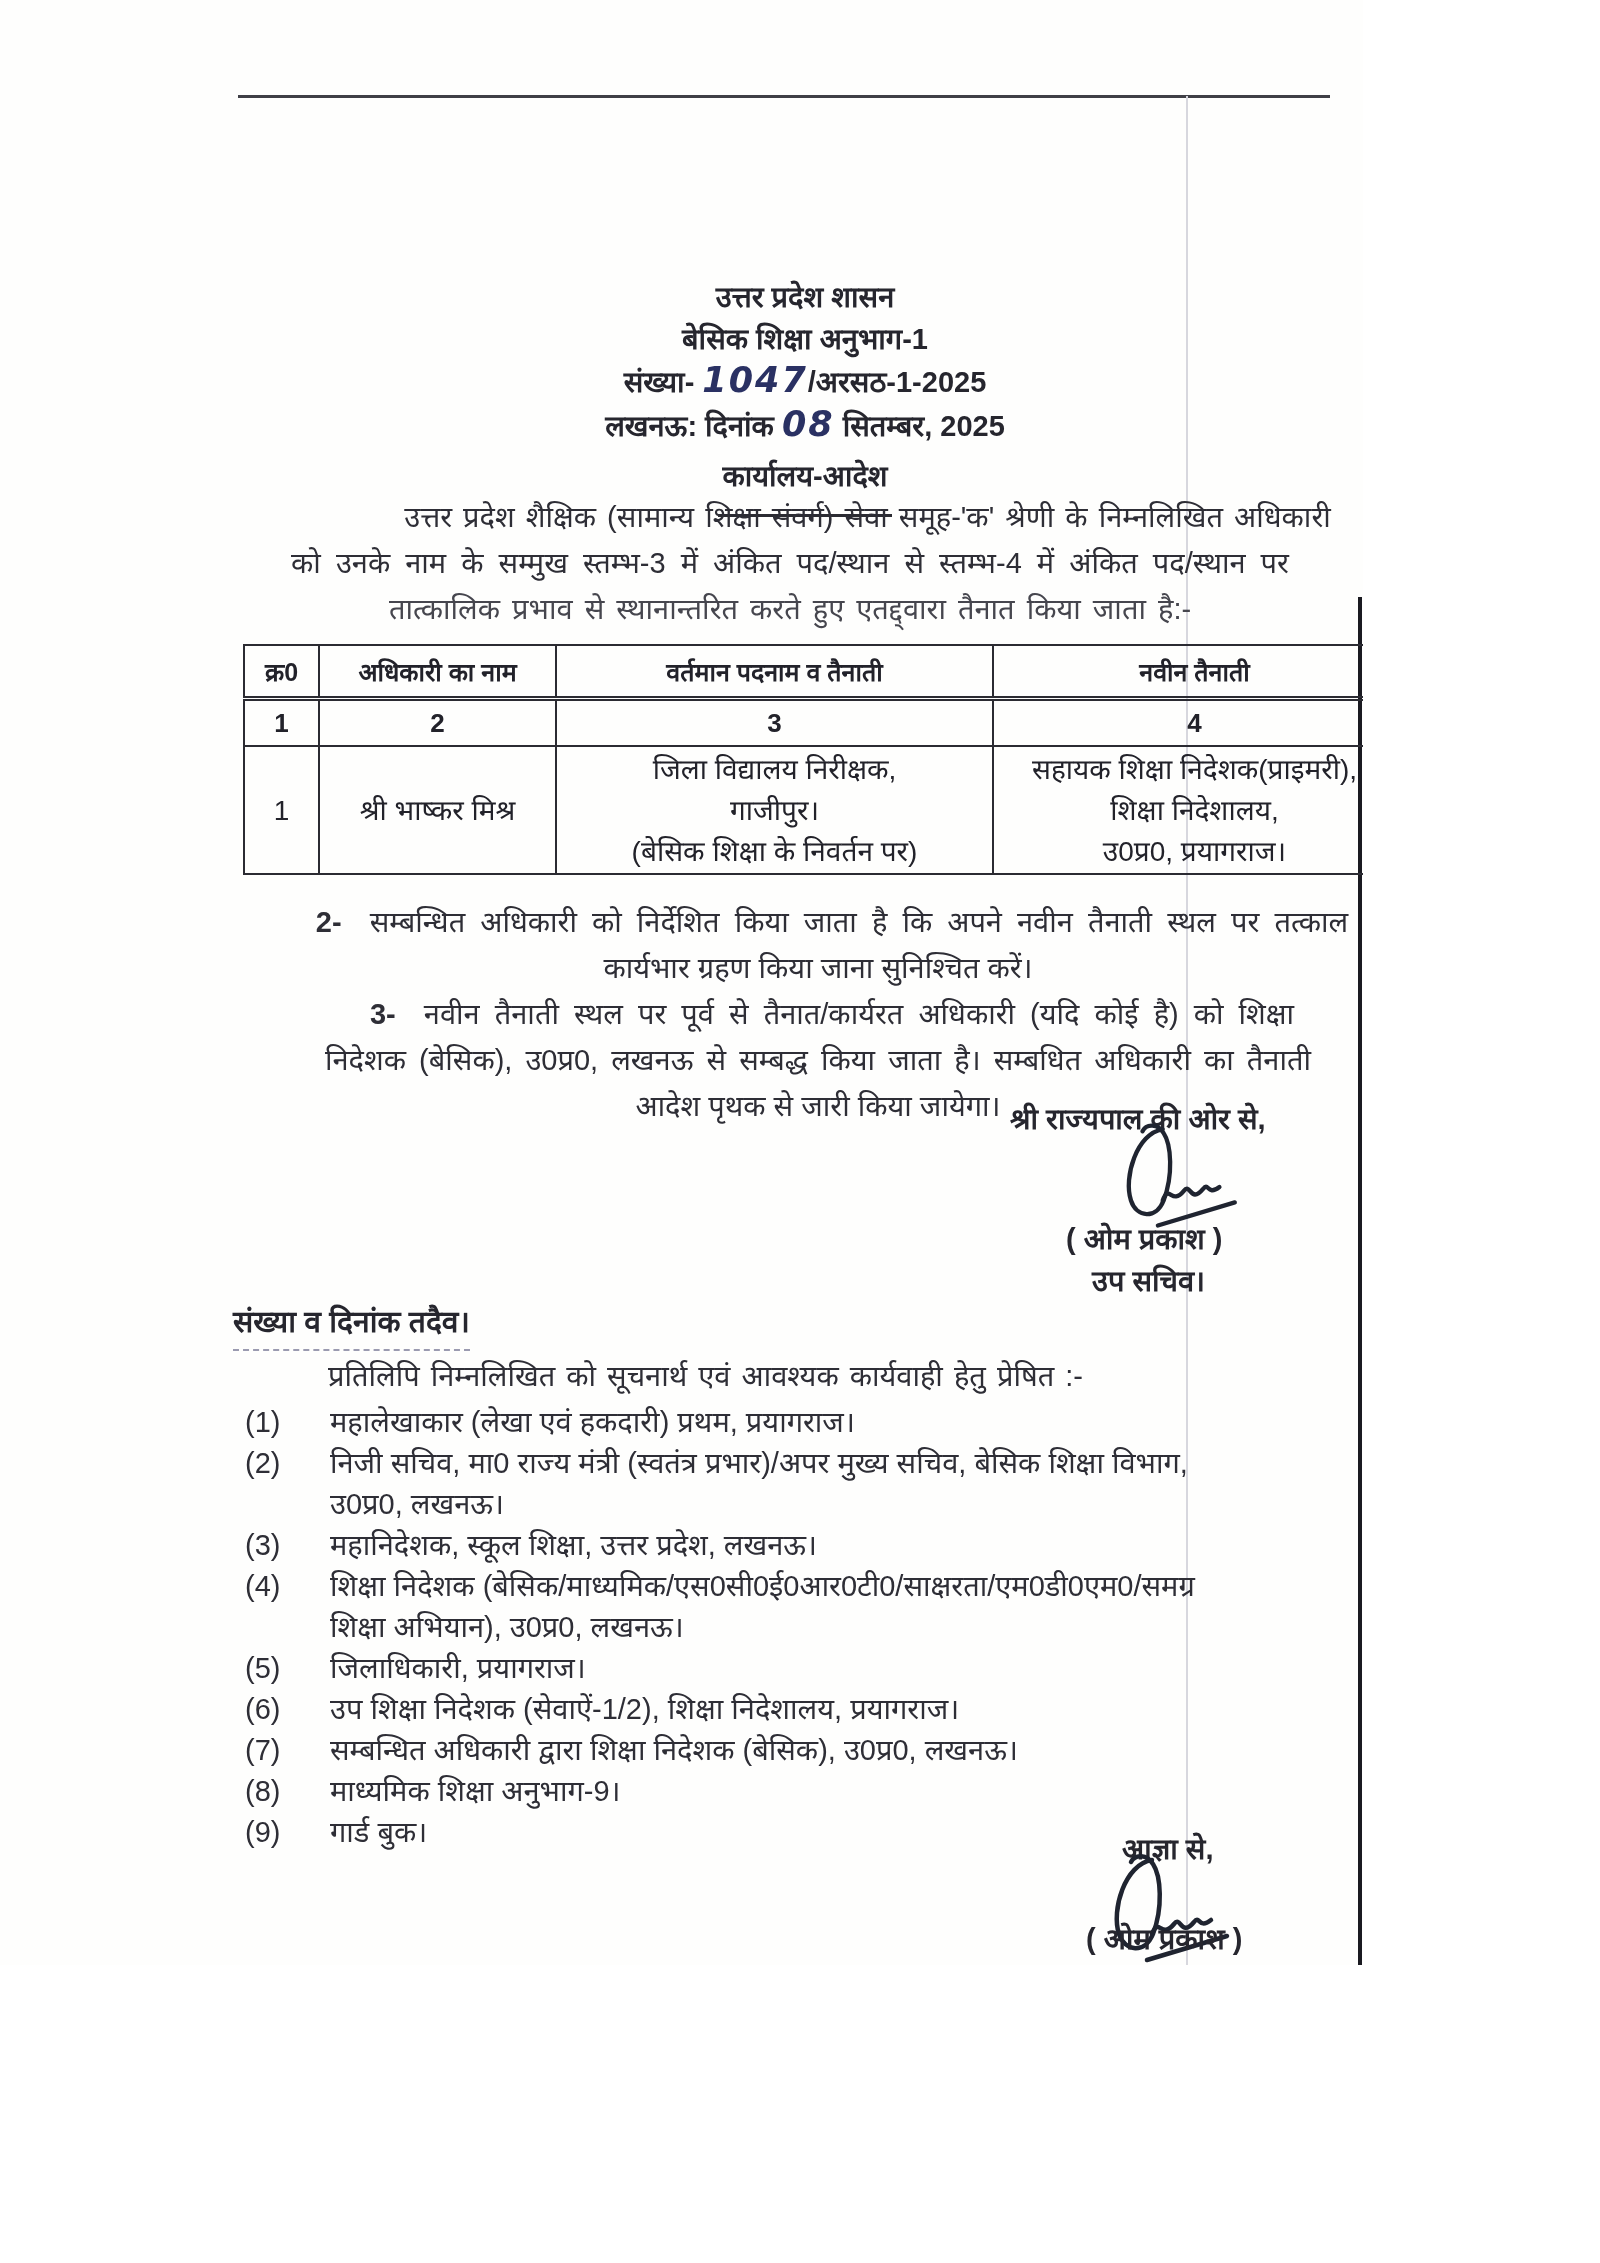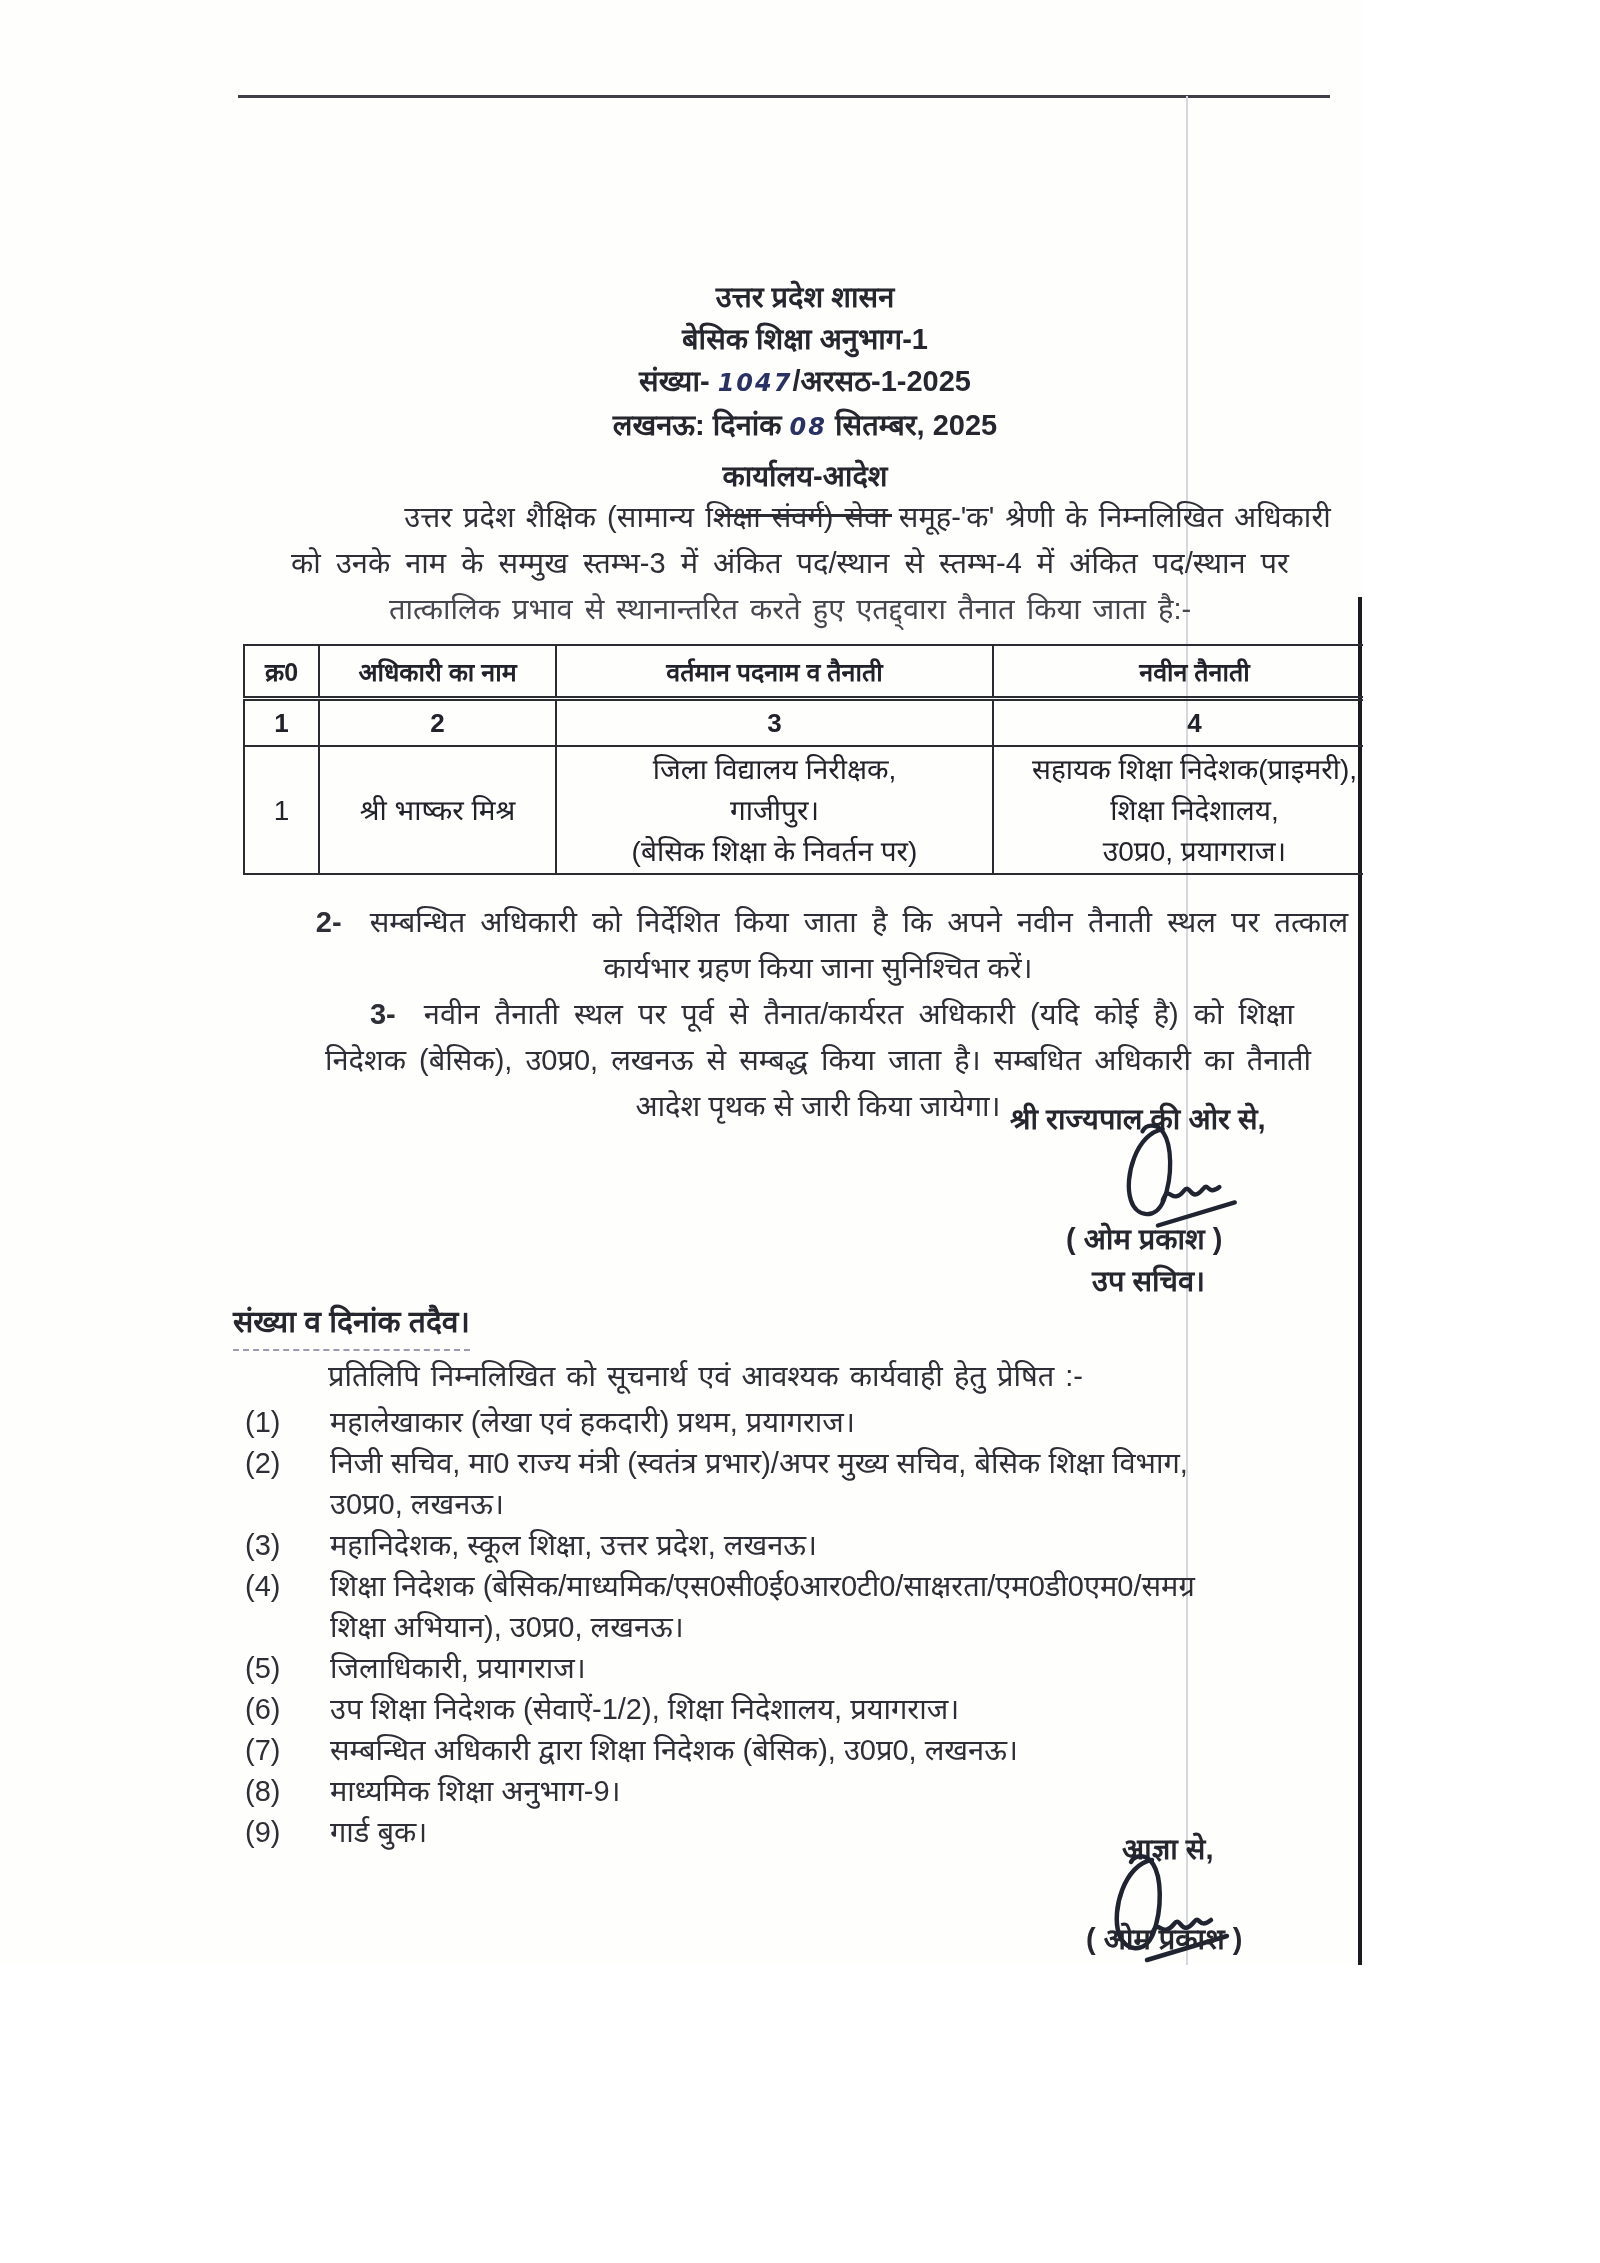--- a/index.html
+++ b/index.html
@@ -10,21 +10,21 @@
   .scan{position:absolute;left:0;top:0;width:1363px;height:1965px;overflow:hidden;background:#fefefd;}
   .abs{position:absolute;}
   .line{white-space:nowrap;}
   
   .topline{left:238px;top:95px;width:1092px;height:3px;background:#3f3f46;}
   .foldline{left:1186px;top:96px;width:2px;height:2045px;background:#d7d7de;}
   .rightborder{left:1358px;top:597px;width:4px;height:1516px;background:#1a1a21;}
   .cornermark{left:1335px;top:2086px;width:5px;height:24px;background:#2d2d35;transform:rotate(28deg);}
   
   .hdr{left:455px;width:700px;text-align:center;font-size:29px;font-weight:700;color:#26262e;}
-  .ink{font-family:"DejaVu Sans",sans-serif;font-style:italic;font-weight:700;color:#2a3163;font-size:24px;letter-spacing:2px;}
+  .ink{font-family:"DejaVu Sans",sans-serif;font-style:italic;font-weight:700;color:#2a3163;font-size:35px;letter-spacing:2px;}
   .order-title{display:inline-block;border-bottom:3px solid #2b2b32;padding:0 4px 20px 4px;}
   
   .para{font-size:29px;line-height:46px;color:#2e2e36;text-align:center;}
   .p1line1{text-indent:155px;word-spacing:3px;}
   .p1line2{word-spacing:7px;}
   .p1line3{word-spacing:4px;color:#46464e;}
   .pnum{display:inline-block;width:82px;font-weight:700;}
   .ws5{word-spacing:5px;}
   .ws7{word-spacing:7px;}
   

